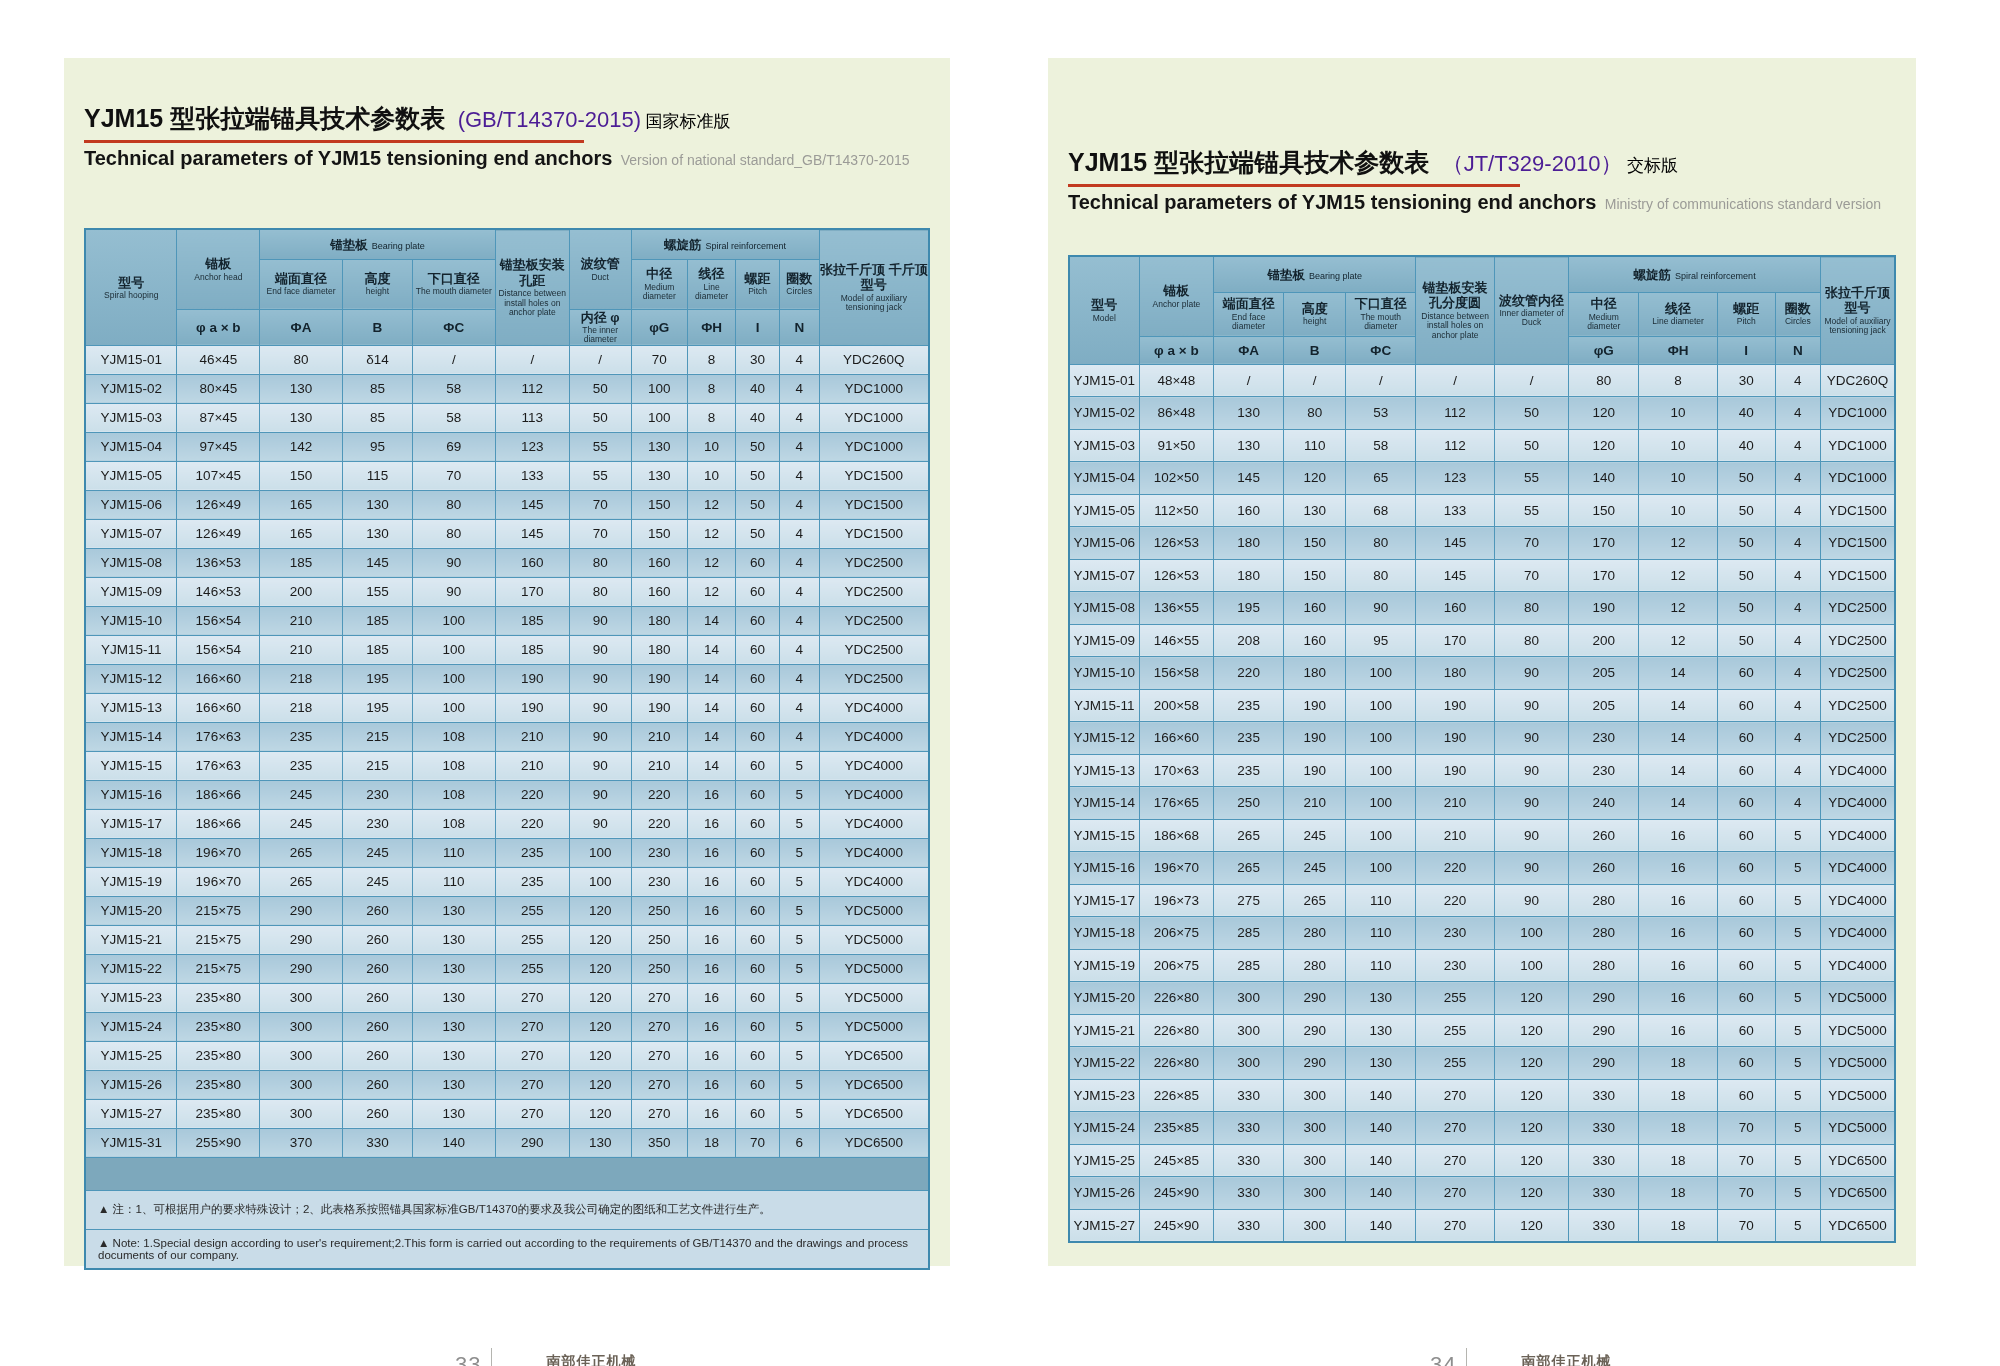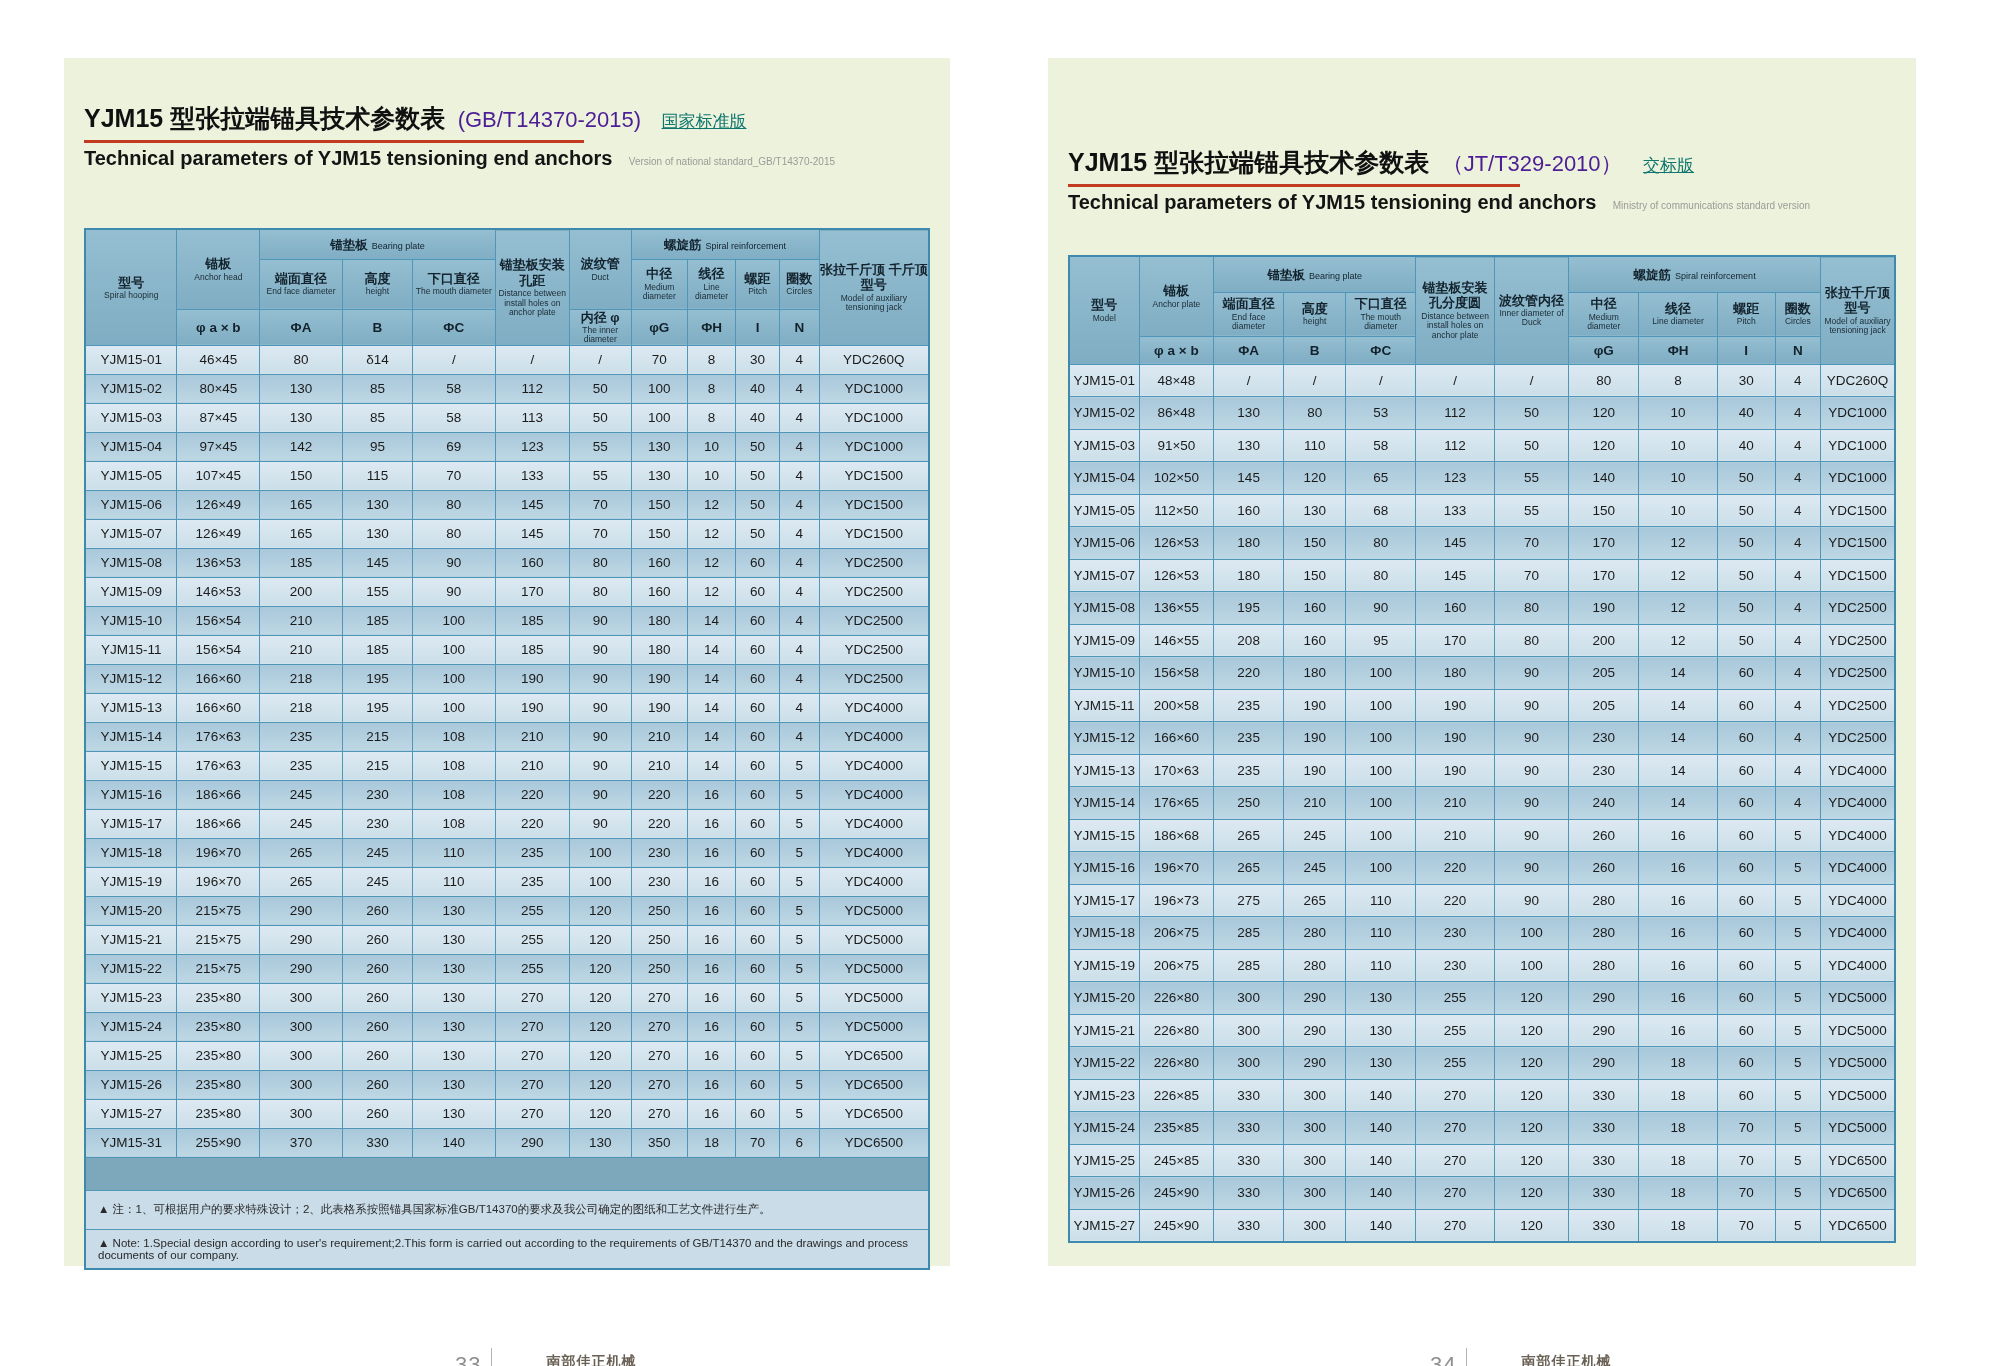--- a/index.html
+++ b/index.html
@@ -9,27 +9,27 @@
   .page{position:absolute;top:58px;height:1208px;background:#edf2dc;}
   .page-left{left:64px;width:886px;}
   .page-right{left:1048px;width:868px;}
 
   .title-block{position:absolute;}
   .page-left  .title-block{left:20px;top:44px;}
   .page-right .title-block{left:20px;top:88px;}
   .title-line{white-space:nowrap;}
   .t-cn{font-size:25px;font-weight:bold;color:#101010;}
   .t-std{font-size:22px;color:#4c1d95;margin-left:8px;}
-  .t-ed{font-size:17px;color:#0f766e;margin-left:16px;text-decoration:underline;}
+  .t-ed{font-size:17px;color:#000000;}
   .red-rule{height:3px;background:#c23a20;margin-top:5px;}
   .page-left  .red-rule{width:500px;}
   .page-right .red-rule{width:452px;}
   .subtitle-line{margin-top:4px;white-space:nowrap;}
   .t-en{font-size:20px;font-weight:bold;color:#141414;}
-  .t-en-note{font-size:10px;color:#9b9b97;margin-left:12px;}
+  .t-en-note{font-size:14px;color:#9b9b97;margin-left:4px;}
 
   .table-wrap{position:absolute;left:20px;right:20px;}
   .page-left  .table-wrap{top:170px;}
   .page-right .table-wrap{top:197px;}
 
   .ptable{width:100%;border-collapse:collapse;table-layout:fixed;border:2px solid #3e89ae;}
   .ptable th,.ptable td{border:1px solid #4f96b9;text-align:center;vertical-align:middle;padding:0;overflow:hidden;}
   .ptable thead th{background:linear-gradient(180deg,#95bed1,#7fadc3);color:#13232d;font-weight:normal;}
   .hcn{font-size:13px;font-weight:bold;line-height:1.18;}
   .hen{font-size:8.5px;line-height:1.12;color:#1b2b34;margin-top:1px;padding:0 2px;}

